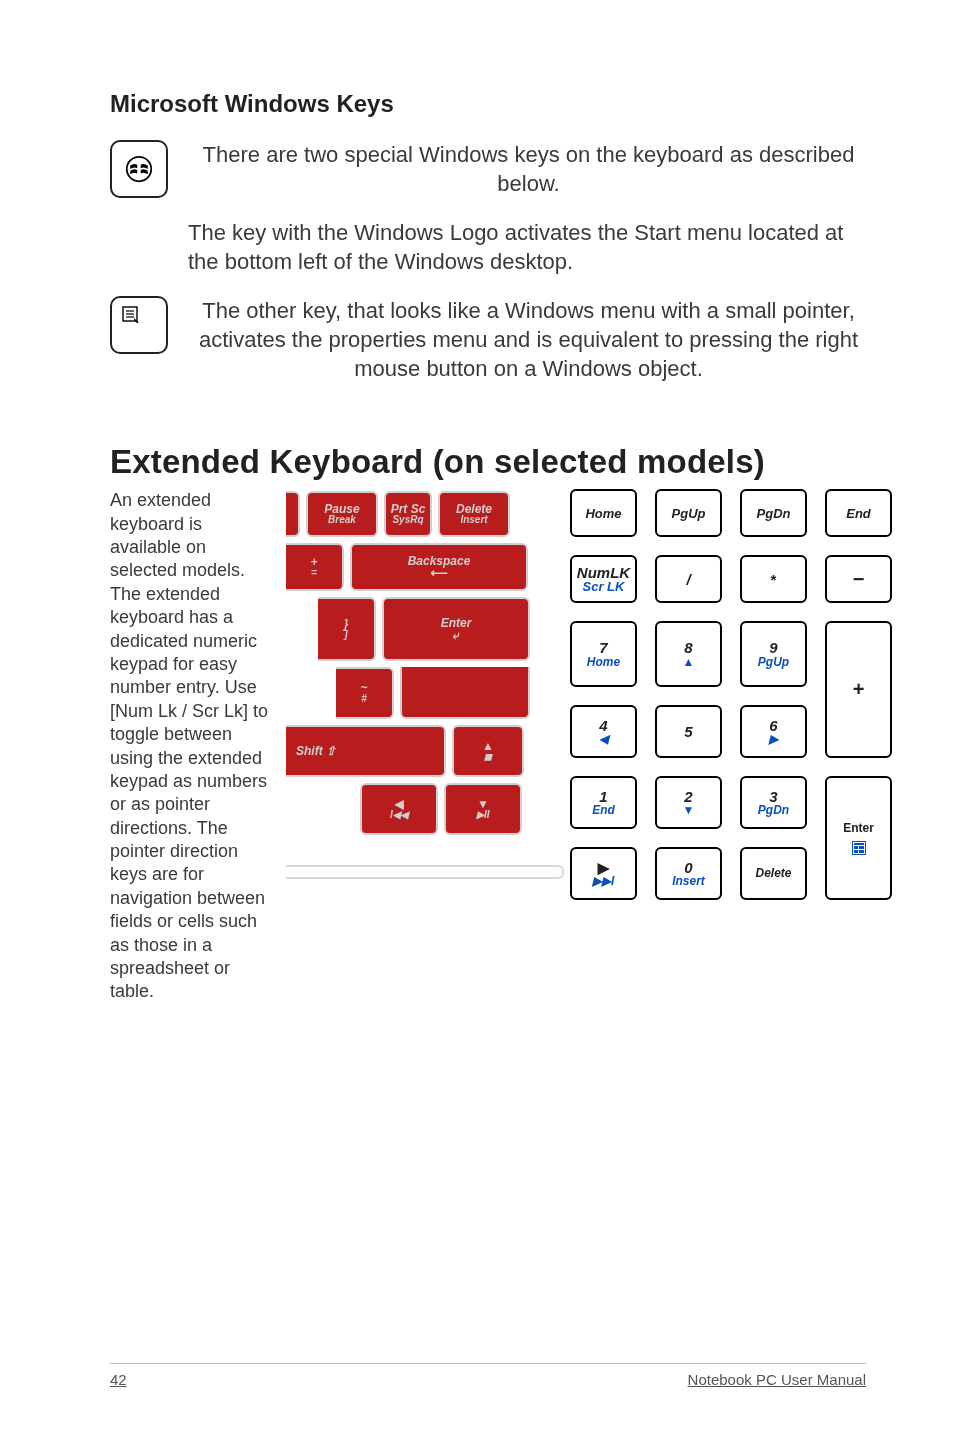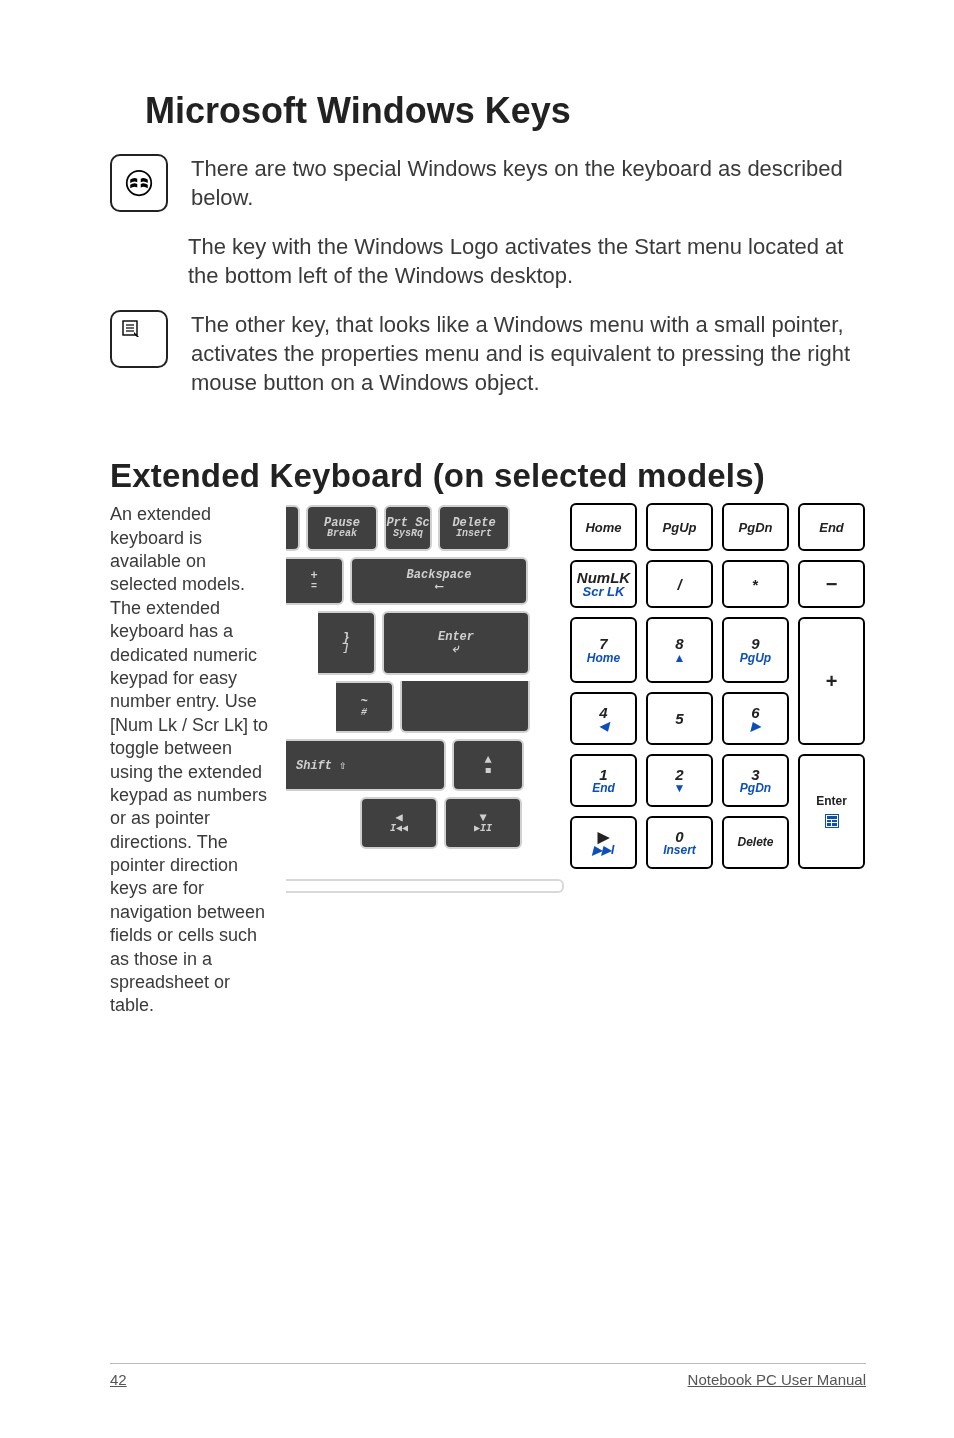--- a/index.html
+++ b/index.html
@@ -1,41 +1,41 @@
 <!DOCTYPE html>
 <html><head>
 <meta charset="utf-8">
 <style>
   * { box-sizing: border-box; margin: 0; padding: 0; }
   html, body { width: 954px; height: 1438px; background: #fff; font-family: "Segoe UI", "Myriad Pro", Arial, sans-serif; color: #222; }
   .page { position: relative; width: 954px; height: 1438px; padding: 90px 88px 50px 110px; }
-  .h1 { font-size: 36px; font-weight: 700; margin-bottom: 22px; margin-left: 35px; }
-  .row { display: flex; align-items: flex-start; gap: 23px; margin-bottom: 20px; }
+  .h1 { font-size: 24px; font-weight: 700; margin-bottom: 22px; }
+  .row { display: flex; align-items: flex-start; gap: 23px; margin-bottom: 20px; text-align: center; }
   .keycap { width: 58px; height: 58px; border: 2px solid #222; border-radius: 10px; display: flex; align-items: center; justify-content: center; flex: 0 0 58px; }
   .keycap.left { align-items: flex-start; justify-content: flex-start; padding: 8px 0 0 10px; }
   .para { font-size: 22px; line-height: 1.32; color: #3a3a3a; }
   .indent { margin-left: 78px; margin-bottom: 20px; }
   .h2 { font-size: 33px; font-weight: 700; margin: 60px 0 8px 0; letter-spacing: 0.2px; font-family: Arial, "Helvetica Neue", sans-serif; }
   .wrap { display: flex; gap: 8px; align-items: flex-start; }
   .left-text { flex: 1 1 auto; font-size: 18px; line-height: 1.30; color: #3a3a3a; max-width: 360px; }
   .kb-area { width: 580px; flex: 0 0 580px; position: relative; }
   .footer { position: absolute; left: 110px; right: 88px; bottom: 50px; display: flex; justify-content: space-between; font-size: 15px; color: #555; border-top: 0; text-decoration: underline; }
   .footer::before { content: ""; position: absolute; left: 0; right: 0; top: -8px; height: 1px; background: #bbb; }
 
   
   .kb { width: 580px; position: relative; }
   .ghost-col { position: absolute; left: 0; top: 2px; width: 278px; }
   .num-col { position: absolute; left: 284px; top: 0; width: 296px; }
-  .gkey { border: 2px solid #d0d0d0; border-radius: 6px; display: flex; align-items: center; justify-content: center; color: #cfcfcf; font-size: 12px; font-weight: 700; font-style: italic; background: #404040; font-family: Liberation Mono, monospace; }
+  .gkey { border: 2px solid #d0d0d0; border-radius: 6px; display: flex; align-items: center; justify-content: center; color: #cfcfcf; font-size: 12px; font-weight: 700; font-style: italic; background: #b91c1c; }
   .gkey .sub { font-size: 10px; font-style: italic; }
   .nkey { border: 2.5px solid #000; border-radius: 6px; display: flex; flex-direction: column; align-items: center; justify-content: center; background: #fff; font-weight: 700; font-style: italic; font-size: 15px; }
   .nkey .alt { color: #0a4fbf; font-size: 12px; font-style: italic; font-weight: 700; }
   .nkey.small-label { font-size: 13px; }
   .arrow { font-style: normal; }
-  .col-num { display: grid; grid-template-columns: repeat(4, 67px); grid-template-rows: 48px 48px 66px 53px 53px 53px; gap: 9px; }
+  .col-num { display: grid; grid-template-columns: repeat(4, 67px); grid-template-rows: 48px 48px 66px 53px 53px 53px; gap: 18px; }
   .span2v { grid-row: span 2; }
   .span-r56 { grid-row: span 2; }
   .stack { display: flex; flex-direction: column; align-items: center; justify-content: center; line-height: 1.05; }
   .two-line .top { font-size: 15px; }
   .two-line .bot { font-size: 13px; color: #0a4fbf; }
   .blue { color: #0a4fbf; }
 
   
   .ghost-col .row1 { display: flex; gap: 6px; margin-bottom: 6px; }
   .ghost-col .row2 { display: flex; gap: 6px; margin-bottom: 6px; }

